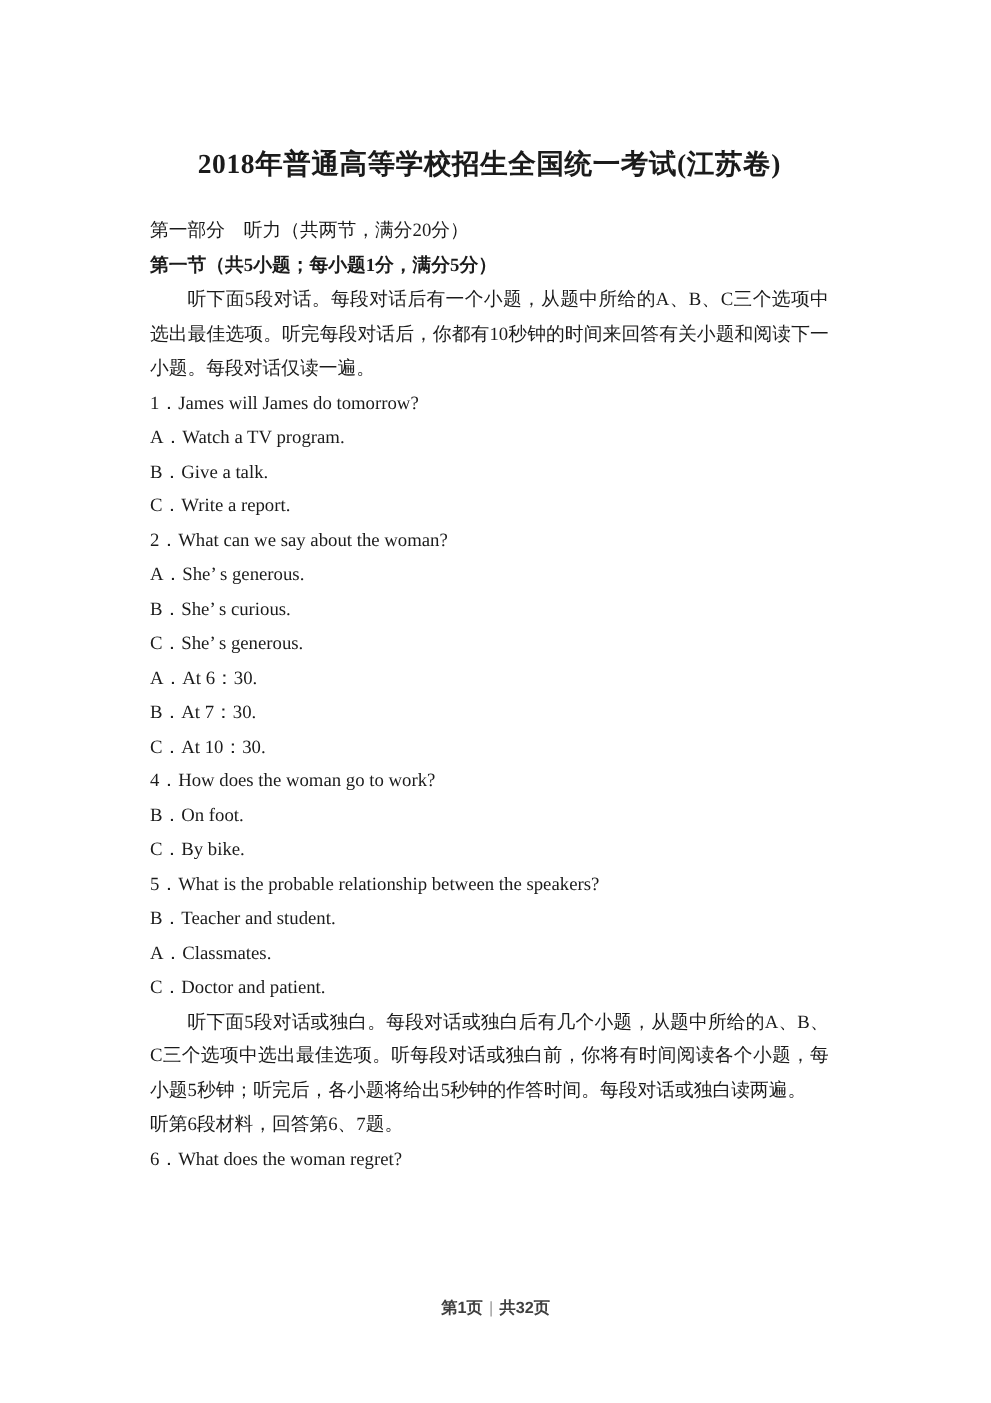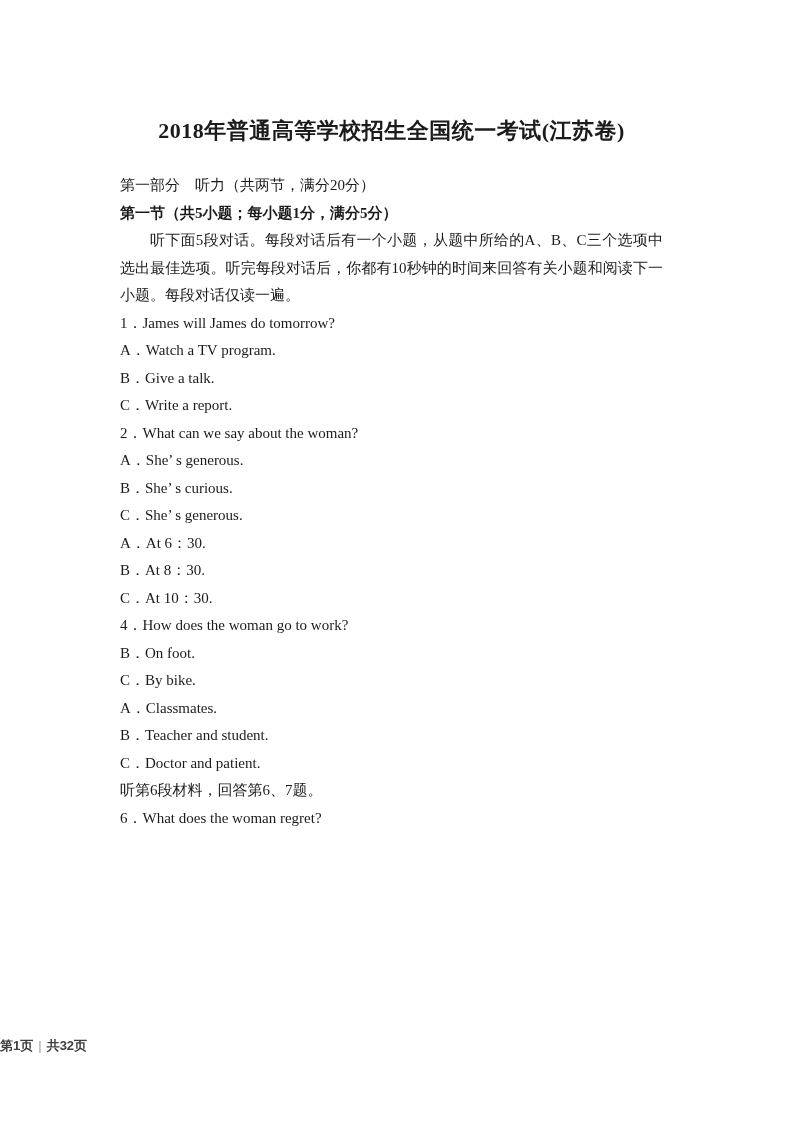--- a/index.html
+++ b/index.html
@@ -36,20 +36,21 @@
   .para {
     text-indent: 2em;
     text-align: justify;
   }
   .q-num, .opt-label { display: inline; }
   .footer {
     position: absolute;
     top: 1036px;
     left: 0;
     width: 100%;
+    text-align: center;
     font-family: "Liberation Sans", "DejaVu Sans", sans-serif;
     font-size: 13px;
     font-weight: 700;
     color: #3f3f3f;
     line-height: 20px;
   }
   .footer .sep {
     color: #9a9a9a;
     font-weight: 400;
     padding: 0 5px;
@@ -71,31 +72,33 @@
     <p class="ln"><span class="opt-label">A．</span><span>Watch a TV program.</span></p>
     <p class="ln"><span class="opt-label">B．</span><span>Give a talk.</span></p>
     <p class="ln"><span class="opt-label">C．</span><span>Write a report.</span></p>
 
     <p class="ln"><span class="q-num">2．</span><span>What can we say about the woman?</span></p>
     <p class="ln"><span class="opt-label">A．</span><span>She’ s generous.</span></p>
     <p class="ln"><span class="opt-label">B．</span><span>She’ s curious.</span></p>
     <p class="ln"><span class="opt-label">C．</span><span>She’ s generous.</span></p>
 
     <p class="ln"><span class="opt-label">A．</span><span>At 6：30.</span></p>
-    <p class="ln"><span class="opt-label">B．</span><span>At 8：30.</span></p>
+    <p class="ln"><span class="opt-label">B．</span><span>At 7：30.</span></p>
     <p class="ln"><span class="opt-label">C．</span><span>At 10：30.</span></p>
 
     <p class="ln"><span class="q-num">4．</span><span>How does the woman go to work?</span></p>
     <p class="ln"><span class="opt-label">B．</span><span>On foot.</span></p>
     <p class="ln"><span class="opt-label">C．</span><span>By bike.</span></p>
 
+    <p class="ln"><span class="q-num">5．</span><span>What is the probable relationship between the speakers?</span></p>
+    <p class="ln"><span class="opt-label">B．</span><span>Teacher and student.</span></p>
     <p class="ln"><span class="opt-label">A．</span><span>Classmates.</span></p>
-    <p class="ln"><span class="opt-label">B．</span><span>Teacher and student.</span></p>
     <p class="ln"><span class="opt-label">C．</span><span>Doctor and patient.</span></p>
 
+    <p class="ln para">听下面5段对话或独白。每段对话或独白后有几个小题，从题中所给的A、B、C三个选项中选出最佳选项。听每段对话或独白前，你将有时间阅读各个小题，每小题5秒钟；听完后，各小题将给出5秒钟的作答时间。每段对话或独白读两遍。</p>
     <p class="ln">听第6段材料，回答第6、7题。</p>
     <p class="ln"><span class="q-num">6．</span><span>What does the woman regret?</span></p>
 
   </div>
 
   <div class="footer">
     <span>第1页</span><span class="sep">|</span><span>共32页</span>
   </div>
 </div>
 

